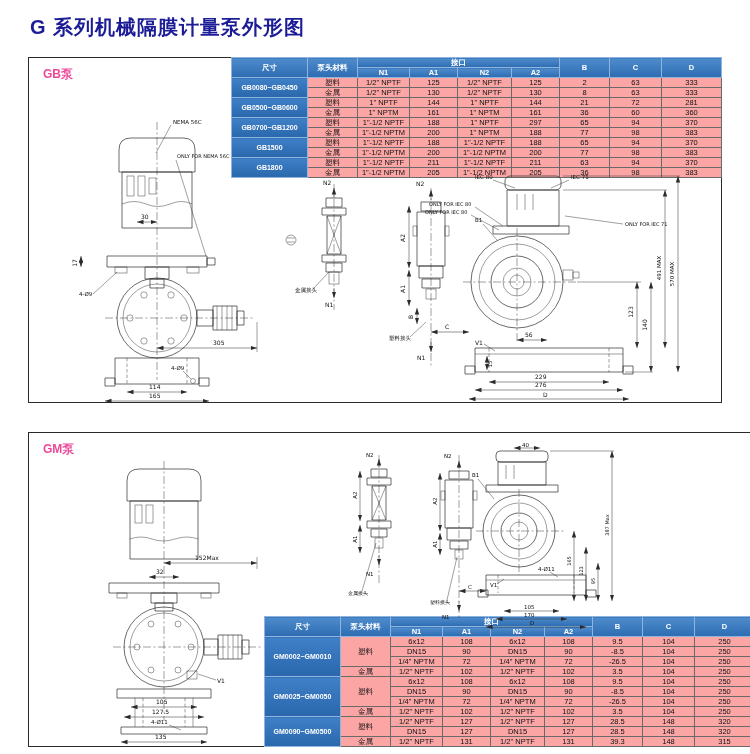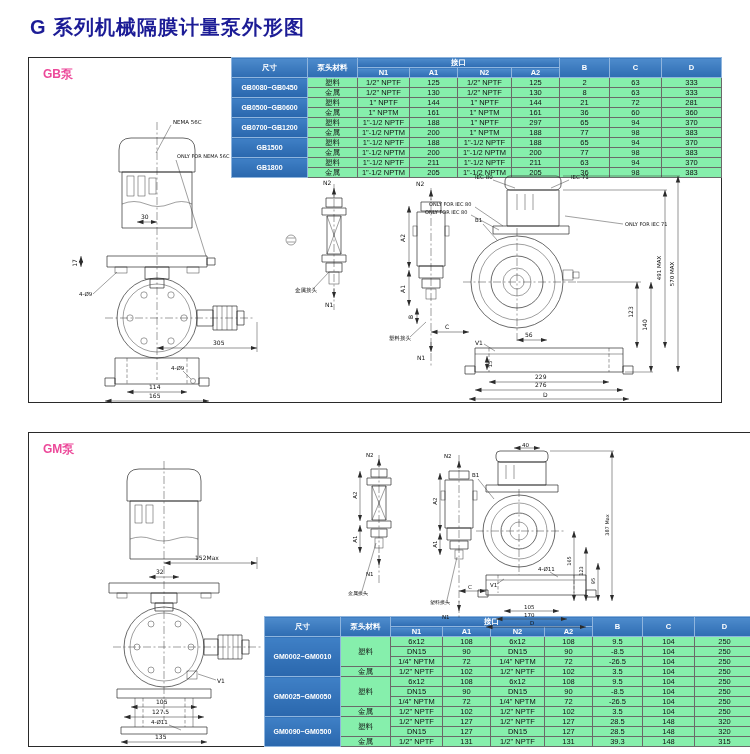--- a/index.html
+++ b/index.html
@@ -6,21 +6,21 @@
   body{width:750px;height:754px;position:relative;background:#ffffff;
        font-family:"Liberation Sans","DejaVu Sans",sans-serif;color:#111;}
   .title{position:absolute;left:30px;top:14px;font-size:20px;font-weight:bold;
          color:#1c1c96;margin:0;letter-spacing:1px;}
   .panel{position:absolute;left:28px;width:692px;border:1px solid #2a2a2a;background:#fff;}
   .panel-gb{top:57px;height:344px;}
   .panel-gm{top:432px;height:313px;padding-left:33px;}
   .panel-label{position:absolute;left:14px;top:8px;font-size:12px;font-weight:bold;color:#ec4899;}
   
   table.spec{position:absolute;right:-1px;border-collapse:collapse;table-layout:fixed;
-             width:490px;background:#86efac;}
+             width:490px;background:#fca5a5;}
   .panel-gb table.spec{top:-1px;}
   .panel-gm table.spec{bottom:-1px;}
   table.spec th,table.spec td{border:1px solid #6a6a6a;text-align:center;padding:0 1px;
              height:9px;line-height:9px;font-size:7.5px;overflow:hidden;white-space:nowrap;}
   table.spec th{background:linear-gradient(#4e8ccd,#2e6cb2);color:#fff;font-weight:bold;
              border:1px solid #8fb5de;}
   table.spec td{color:#111;}
   table.spec td.sz{background:linear-gradient(#3f80c6,#2a67ad);color:#fff;font-weight:bold;
              border:1px solid #8fb5de;font-size:7px;}
   

